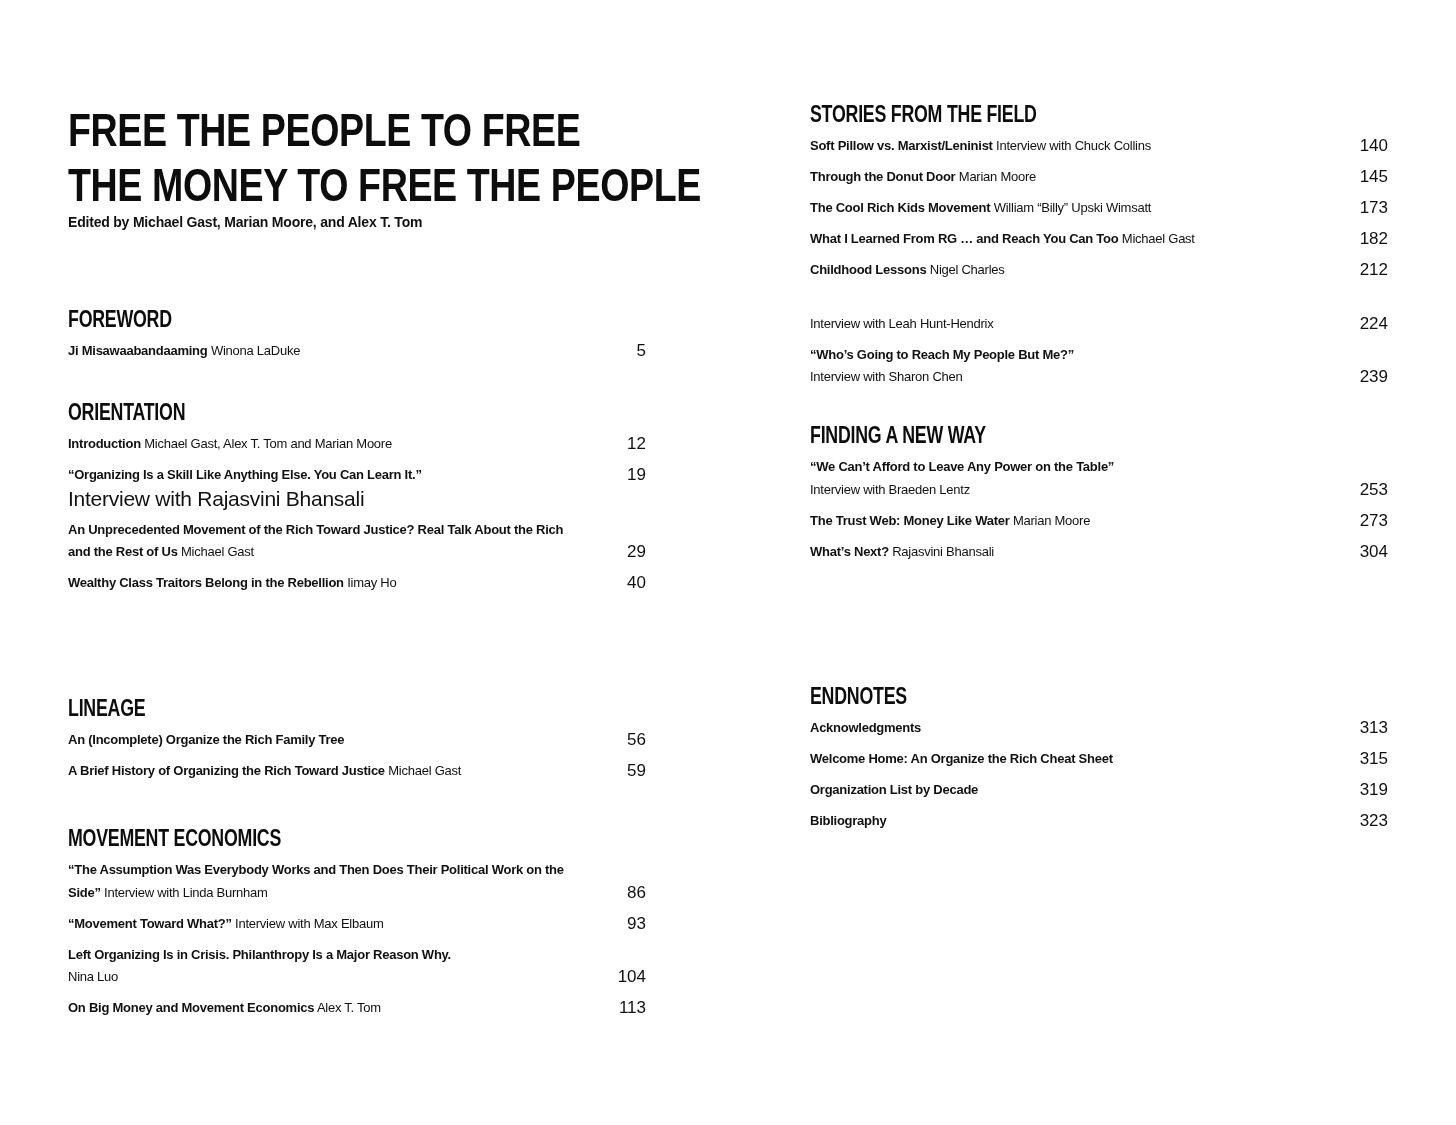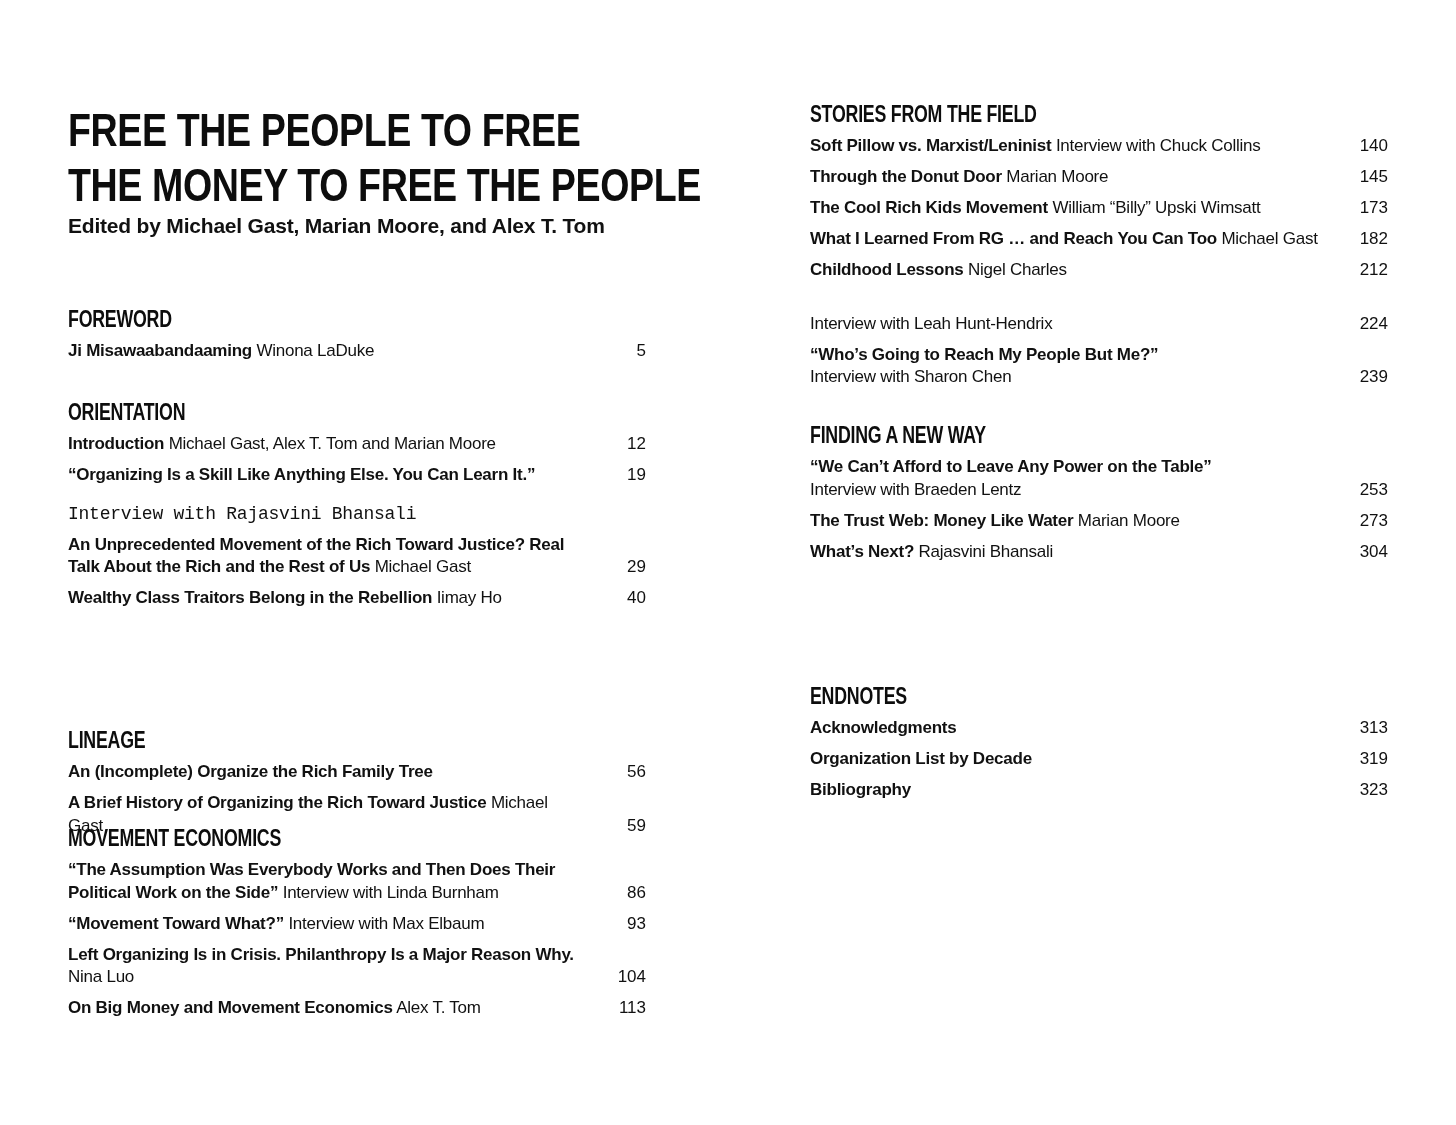--- a/index.html
+++ b/index.html
@@ -13,40 +13,40 @@
 
   .title-line {
     position: absolute; left: 0;
     font-family: "Liberation Sans", sans-serif; font-weight: 700;
     font-size: 47px; line-height: 47px; letter-spacing: -0.5px;
     transform: scaleX(0.80); transform-origin: left top; white-space: nowrap;
     color: #0d0d0d;
   }
   .editors {
     position: absolute; left: 0; top: 214px;
-    font-weight: 700; font-size: 21px; letter-spacing: -0.2px; white-space: nowrap;
+    font-weight: 700; font-size: 14px; letter-spacing: -0.2px; white-space: nowrap;
   }
 
   .section { position: absolute; left: 0; width: 578px; }
   .section-heading {
     font-family: "Liberation Sans", sans-serif; font-weight: 700;
     font-size: 24px; line-height: 24px; letter-spacing: -0.3px;
     transform: scaleX(0.74); transform-origin: left top; white-space: nowrap;
     height: 24px; margin-bottom: 9px; color: #0d0d0d;
   }
   .entry { position: relative; width: 578px; margin-bottom: 8.5px; }
-  .entry-text { font-size: 17px; line-height: 22.5px; padding-right: 60px; letter-spacing: -0.25px; }
+  .entry-text { font-size: 13px; line-height: 22.5px; padding-right: 60px; letter-spacing: -0.25px; }
   .entry-title { font-weight: 700; }
   .entry-author { font-weight: 400; }
   .entry-page {
     position: absolute; right: 0; bottom: 0; font-weight: 400; font-size: 17px; line-height: 22.5px;
     text-align: right;
   }
   .entry.sub-below .entry-page { top: 0; bottom: auto; }
-  .entry-sub { font-size: 18px; line-height: 22.5px; margin-top: 16px; letter-spacing: -0.25px; font-family: Liberation Mono, monospace; }
+  .entry-sub { font-size: 21px; line-height: 22.5px; margin-top: 1px; letter-spacing: -0.25px; }
 </style>
 </head>
 <body>
 
 <div class="col col-left">
   <div class="title-line" style="top:106px">FREE THE PEOPLE TO FREE</div>
   <div class="title-line" style="top:161px">THE MONEY TO FREE THE PEOPLE</div>
   <div class="editors">Edited by Michael Gast, Marian Moore, and Alex T. Tom</div>
 
   <div class="section" style="top:307px">
@@ -71,21 +71,21 @@
     <div class="entry">
       <div class="entry-text"><span class="entry-title">An Unprecedented Movement of the Rich Toward Justice? Real Talk About the Rich and the Rest of Us</span> <span class="entry-author">Michael Gast</span></div>
       <div class="entry-page">29</div>
     </div>
     <div class="entry">
       <div class="entry-text"><span class="entry-title">Wealthy Class Traitors Belong in the Rebellion</span> <span class="entry-author">Iimay Ho</span></div>
       <div class="entry-page">40</div>
     </div>
   </div>
 
-  <div class="section" style="top:728px">
+  <div class="section" style="top:696px">
     <div class="section-heading">LINEAGE</div>
     <div class="entry">
       <div class="entry-text"><span class="entry-title">An (Incomplete) Organize the Rich Family Tree</span></div>
       <div class="entry-page">56</div>
     </div>
     <div class="entry">
       <div class="entry-text"><span class="entry-title">A Brief History of Organizing the Rich Toward Justice</span> <span class="entry-author">Michael Gast</span></div>
       <div class="entry-page">59</div>
     </div>
   </div>
@@ -161,20 +161,24 @@
     </div>
   </div>
 
   <div class="section" style="top:684px">
     <div class="section-heading">ENDNOTES</div>
     <div class="entry">
       <div class="entry-text"><span class="entry-title">Acknowledgments</span></div>
       <div class="entry-page">313</div>
     </div>
     <div class="entry">
+      <div class="entry-text"><span class="entry-title">Welcome Home: An Organize the Rich Cheat Sheet</span></div>
+      <div class="entry-page">315</div>
+    </div>
+    <div class="entry">
       <div class="entry-text"><span class="entry-title">Organization List by Decade</span></div>
       <div class="entry-page">319</div>
     </div>
     <div class="entry">
       <div class="entry-text"><span class="entry-title">Bibliography</span></div>
       <div class="entry-page">323</div>
     </div>
   </div>
 </div>
 

